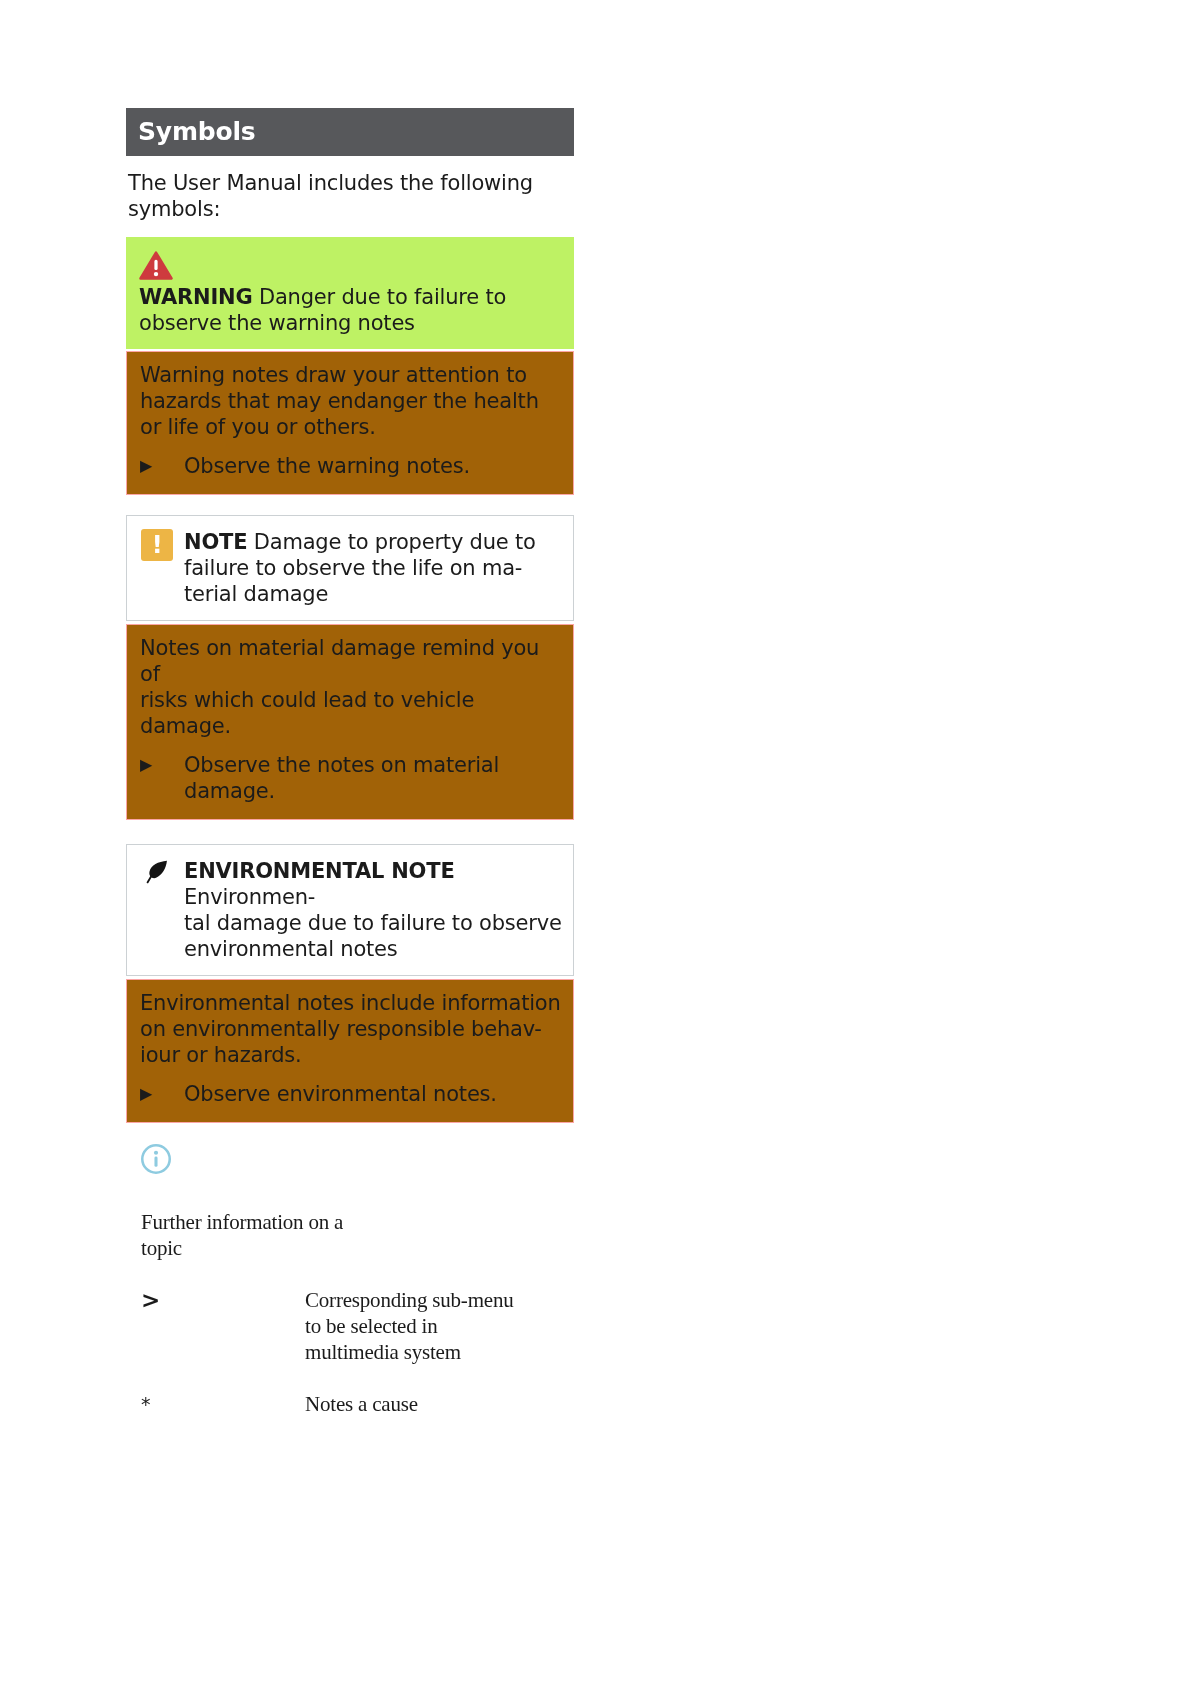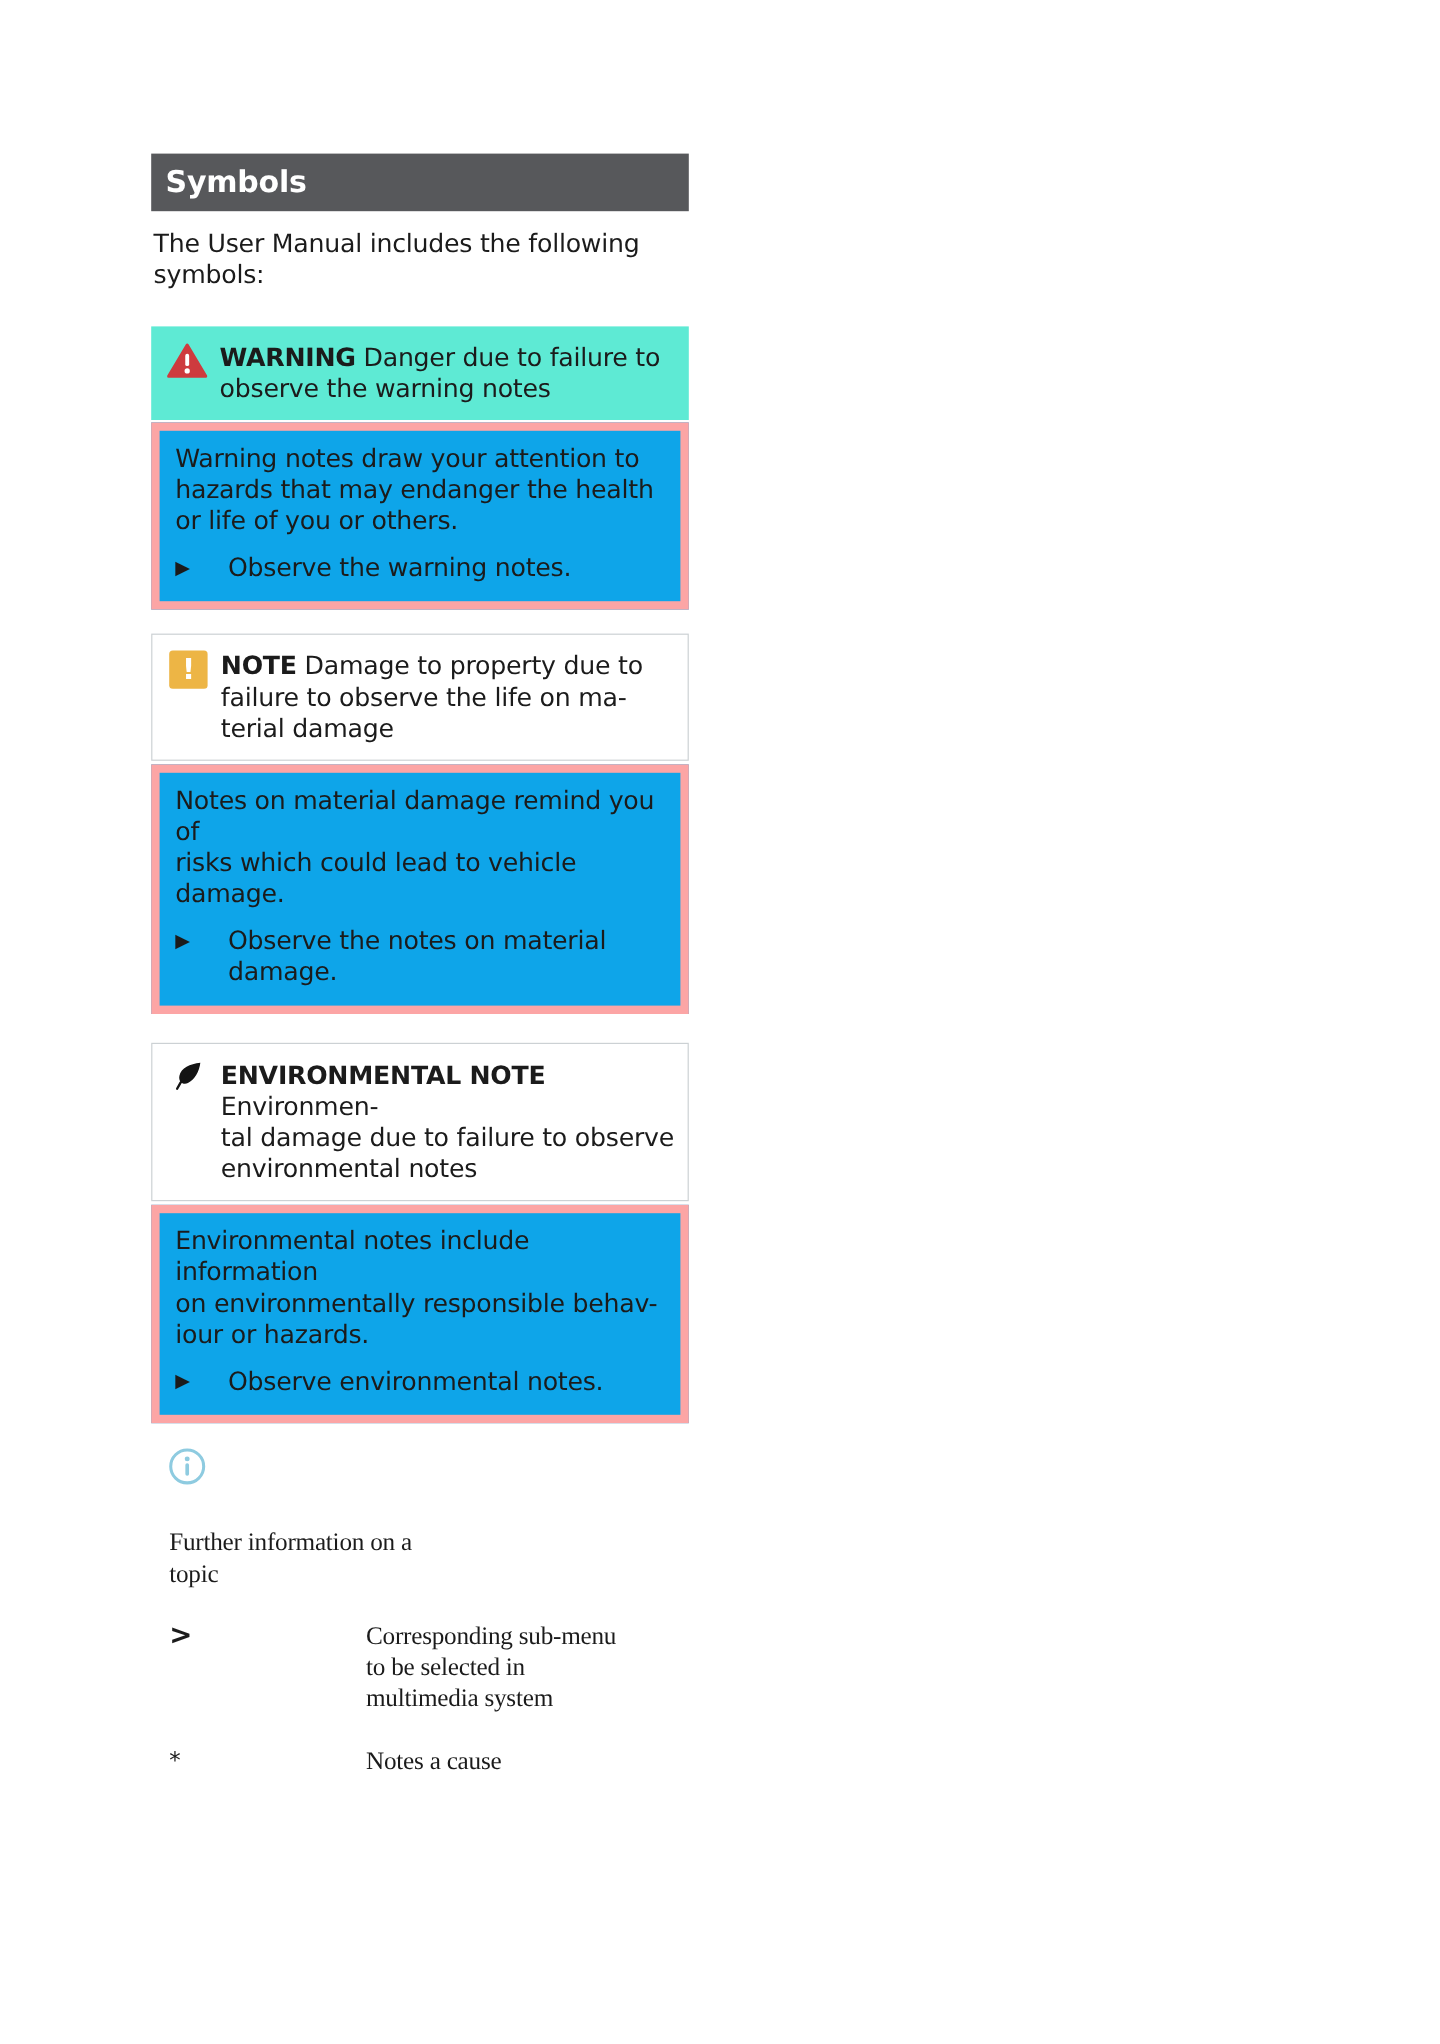--- a/index.html
+++ b/index.html
@@ -13,21 +13,21 @@
     position: relative;
     font-family: "DejaVu Sans", "Liberation Sans", sans-serif;
     color: #1b1b1b;
     font-size: 21px;
     line-height: 26px;
     letter-spacing: -0.2px;
   }
   .col {
     position: absolute;
     left: 81px;
-    top: 128px;
+    top: 108px;
     width: 448px;
     padding-left: 45px;
   }
   .title-bar {
     height: 48px;
     background: #57585b;
     color: #ffffff;
     font-weight: bold;
     font-size: 25px;
     line-height: 48px;
@@ -40,43 +40,44 @@
   [data-bind-lines] {
     white-space: pre-line;
   }
   .hdr-box {
     display: flex;
     align-items: flex-start;
     padding: 13px 10px 13px 13px;
     box-sizing: border-box;
   }
   .hdr-box.gray {
-    background: #5eead4;
-    margin-top: 30px;
+    background: #bef264;
+    margin-top: 15px;
+    flex-direction: column;
   }
   .hdr-box.bordered {
     background: #ffffff;
     border: 1px solid #ccd1d4;
   }
   .icon-cell {
     width: 34px;
     flex: 0 0 34px;
     margin-right: 10px;
     display: flex;
     justify-content: center;
   }
   .hdr-text {
     flex: 1;
   }
   .b {
     font-weight: bold;
   }
   .body-box {
-    border: 7px solid #fca5a5;
-    background: #0ea5e9;
+    border: 1px solid #fca5a5;
+    background: #a16207;
     margin-top: 2px;
     padding: 10px 12px 15px 13px;
     box-sizing: border-box;
   }
   .para {
     margin: 0;
   }
   .action {
     display: flex;
     margin-top: 13px;

